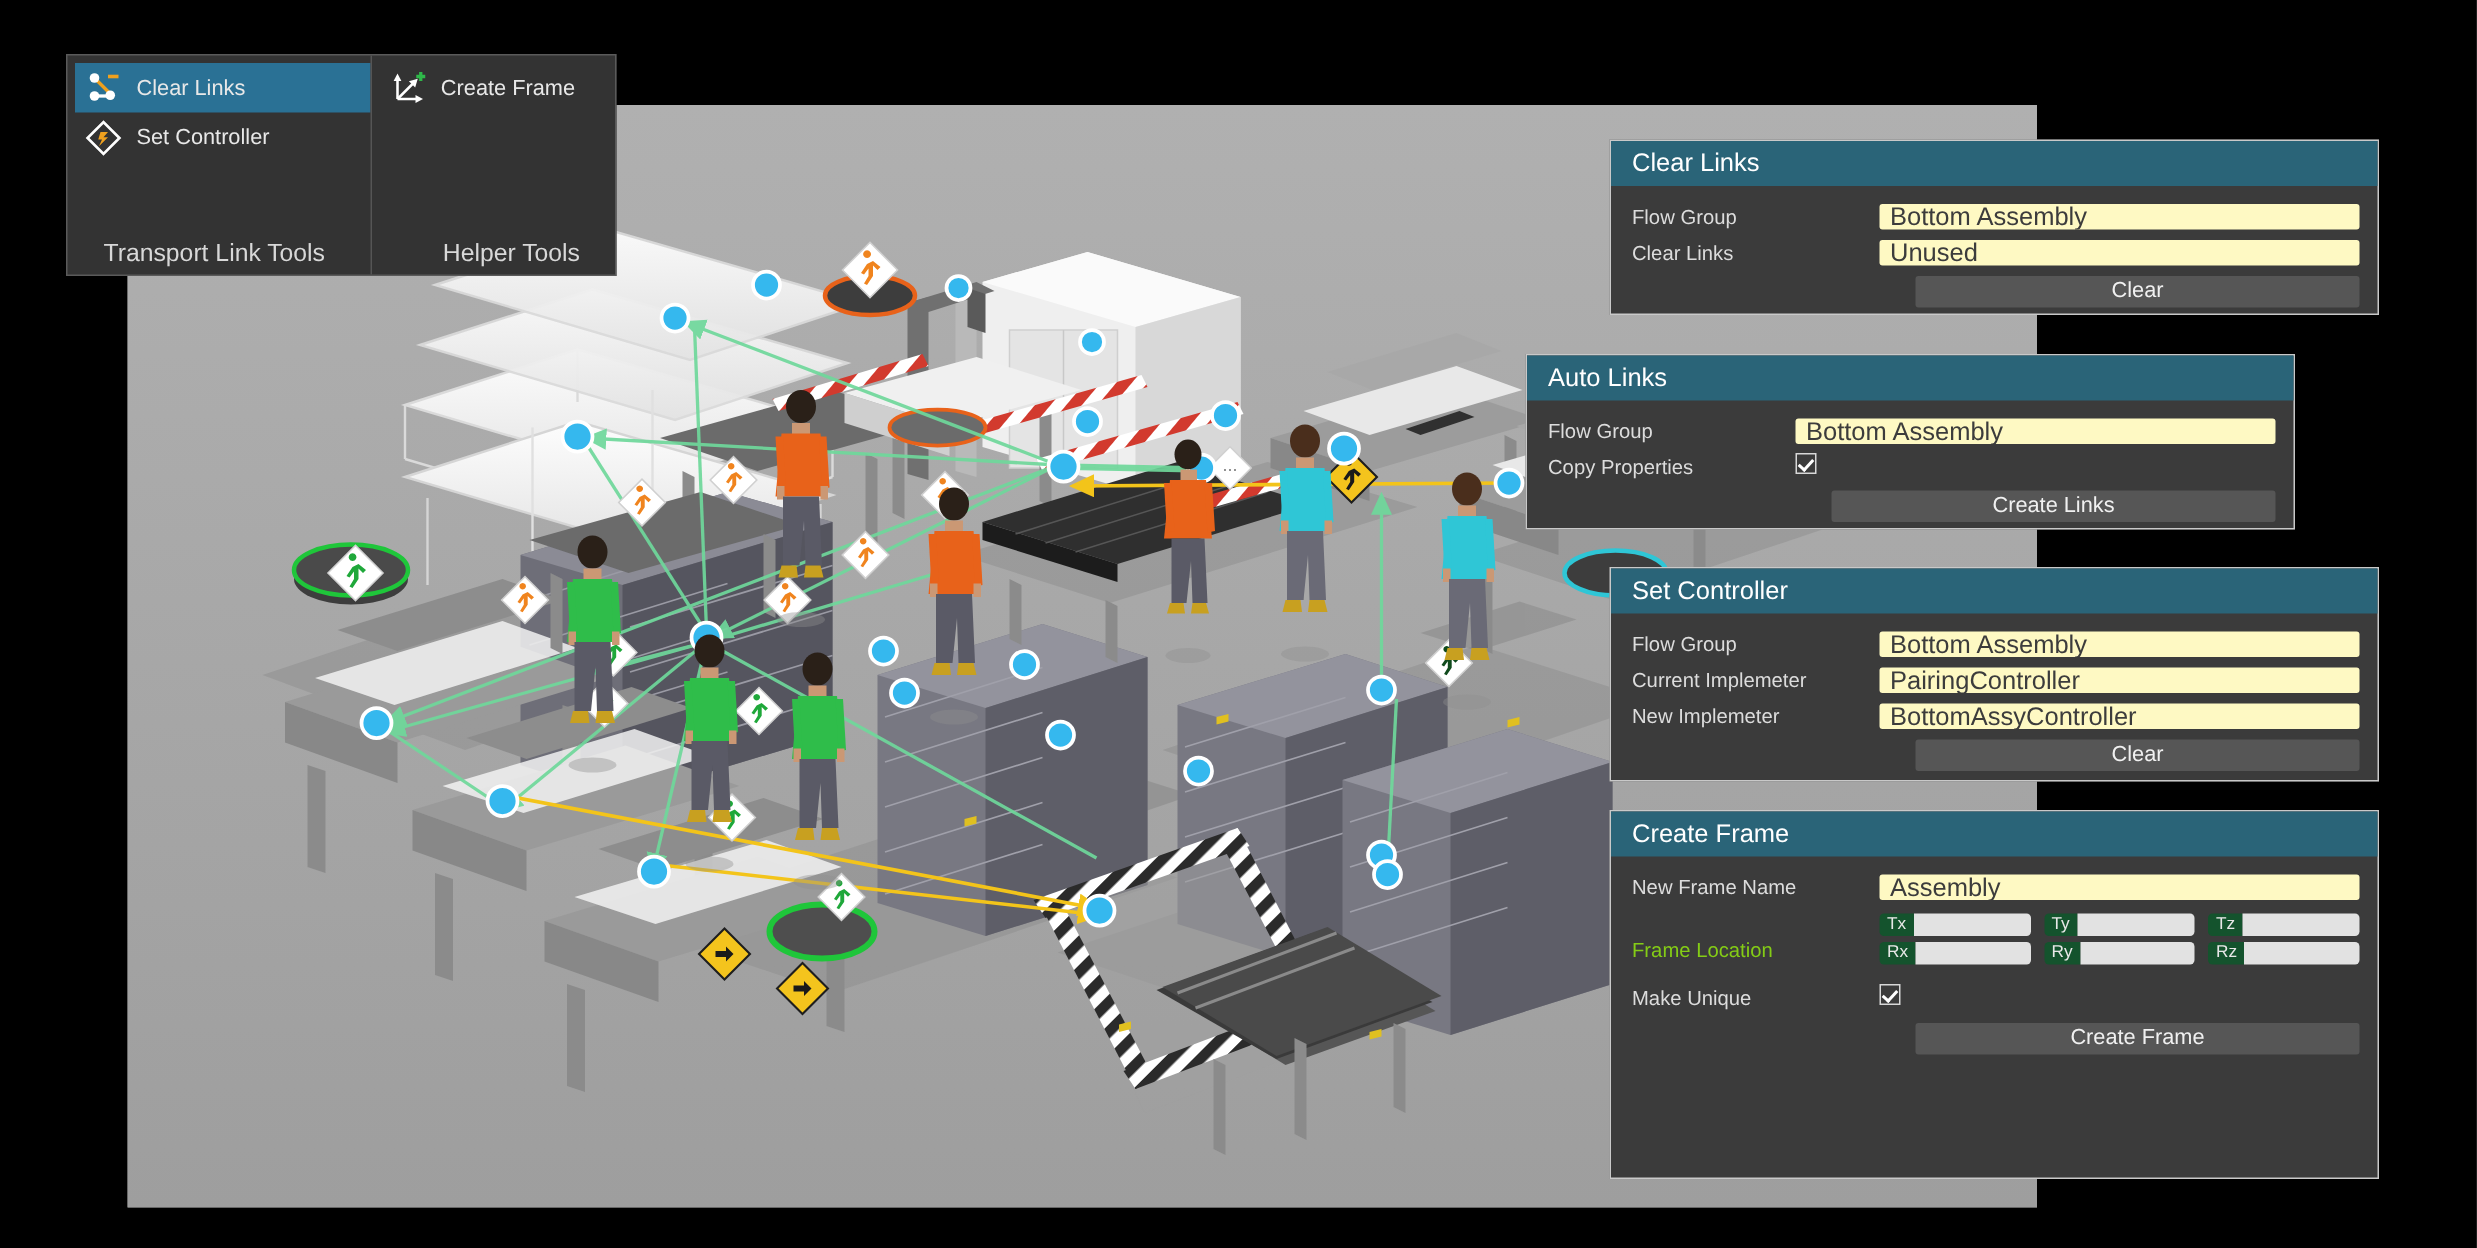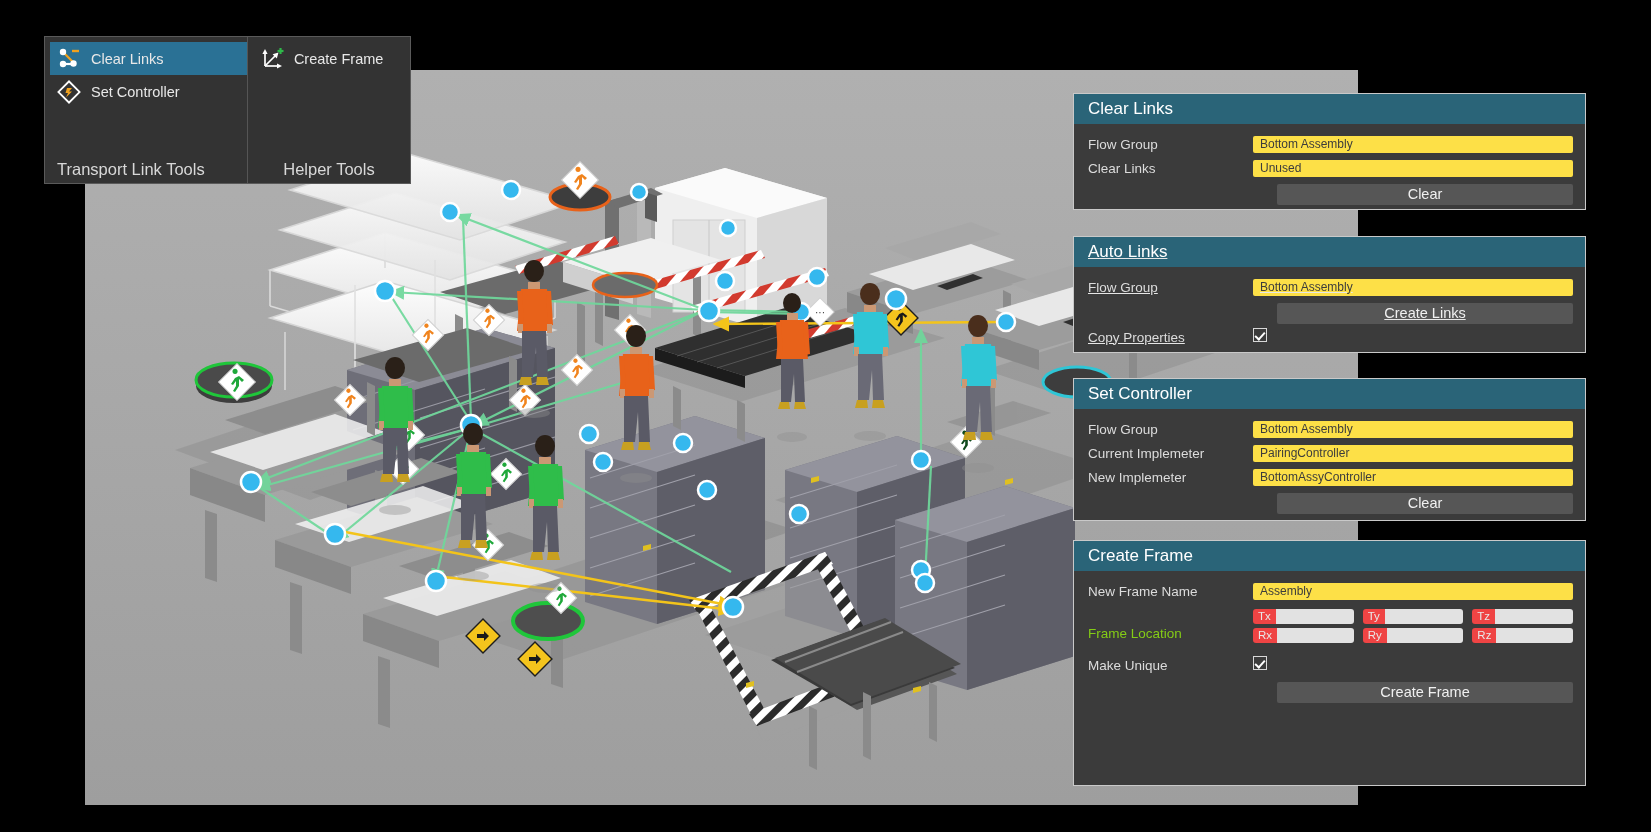--- a/index.html
+++ b/index.html
@@ -21,45 +21,45 @@
           background:#333333;border:1px solid #5a5a5a;box-sizing:border-box;
           display:flex;}
   #ribbon .group{position:relative;box-sizing:border-box;}
   #grp-transport{width:203px;padding:5px 0 0 5px;}
   #grp-helper{width:164px;padding:5px 0 0 5px;border-left:1px solid #555;}
   .ribbon-item{display:flex;align-items:center;gap:9px;height:33px;
                padding:0 10px 0 6px;color:#e8e8e8;font-size:14.5px;
                white-space:nowrap;cursor:pointer;}
   .ribbon-item.sel{background:#2a7195;}
   .ribbon-item .ic{width:26px;height:26px;flex:0 0 26px;display:block;}
-  .group-title{position:absolute;bottom:4px;left:0;width:100%;
+  .group-title{position:absolute;bottom:4px;left:12px;width:100%;
                text-align:center;color:#d8d8d8;font-size:16.5px;}
   #grp-transport .group-title{text-align:left;padding-left:12px;}
 
   
   .panel{position:absolute;background:#3b3b3b;border:1px solid #c9c9c9;
          box-sizing:border-box;color:#e6e6e6;}
   .panel-hdr{background:#2a6478;height:30px;line-height:30px;
              padding-left:14px;font-size:17px;color:#ffffff;}
   .panel-body{padding:9px 12px 10px 14px;}
   .row{display:flex;align-items:center;min-height:22px;margin-bottom:2px;}
   .row .lbl{width:165px;flex:0 0 165px;font-size:13.5px;color:#dcdcdc;}
   .row .fld{flex:1;}
-  .txtfield{background:#fde047;color:#3c3c3c;font-size:12px;
+  .txtfield{background:#fef9c3;color:#3c3c3c;font-size:17px;
             height:17px;line-height:17px;padding:0 0 0 7px;border-radius:2px;
             overflow:hidden;white-space:nowrap;}
   .btn{background:#565656;color:#f0f0f0;font-size:14.5px;height:21px;
        line-height:21px;text-align:center;border-radius:2px;cursor:pointer;margin-left:24px;}
   .chk{width:14px;height:14px;border:1px solid #d8d8d8;background:#3b3b3b;
        display:inline-block;position:relative;box-sizing:border-box;}
   .chk:after{content:"";position:absolute;left:3px;top:1px;width:4px;height:8px;
              border:solid #ffffff;border-width:0 2px 2px 0;transform:rotate(42deg);}
   .xyz-row{display:flex;gap:9px;margin-bottom:4px;}
   .xyz{display:flex;align-items:center;flex:1;}
-  .xyz .tag{background:#ef4444;color:#e8e8e8;font-size:11.5px;height:15px;
+  .xyz .tag{background:#14532d;color:#e8e8e8;font-size:11.5px;height:15px;
             line-height:15px;padding:0 5px;border-radius:3px 0 0 3px;}
   .xyz .inp{flex:1;background:#e2e2e2;height:15px;border-radius:0 3px 3px 0;}
   .loc-label{width:165px;flex:0 0 165px;font-size:13.5px;color:#84cc16;}
 </style>
 </head>
 <body>
 
 <div id="root">
 
   <div id="viewport">
@@ -611,38 +611,38 @@
       </div>
       <div class="row" style="margin-top:4px">
         <div class="lbl"></div>
         <div class="fld">
             <div class="btn">Clear</div>
           </div>
       </div>
     </div>
   </div>
 
-  <div class="panel" style="left:1073px;top:236px;width:513px;height:117px;text-decoration:underline;">
+  <div class="panel" style="left:1017px;top:236px;width:513px;height:117px;">
     <div class="panel-hdr">Auto Links</div>
     <div class="panel-body">
       <div class="row">
         <div class="lbl">Flow Group</div>
         <div class="fld">
             <div class="txtfield">Bottom Assembly</div>
           </div>
       </div>
-      <div class="row" style="margin-top:4px">
-        <div class="lbl"></div>
-        <div class="fld">
-            <div class="btn">Create Links</div>
-          </div>
-      </div>
       <div class="row">
         <div class="lbl">Copy Properties</div>
         <div class="fld"><span class="chk"></span></div>
+      </div>
+      <div class="row" style="margin-top:4px">
+        <div class="lbl"></div>
+        <div class="fld">
+            <div class="btn">Create Links</div>
+          </div>
       </div>
     </div>
   </div>
 
   <div class="panel" style="left:1073px;top:378px;width:513px;height:143px;">
     <div class="panel-hdr">Set Controller</div>
     <div class="panel-body">
       <div class="row">
         <div class="lbl">Flow Group</div>
         <div class="fld">

